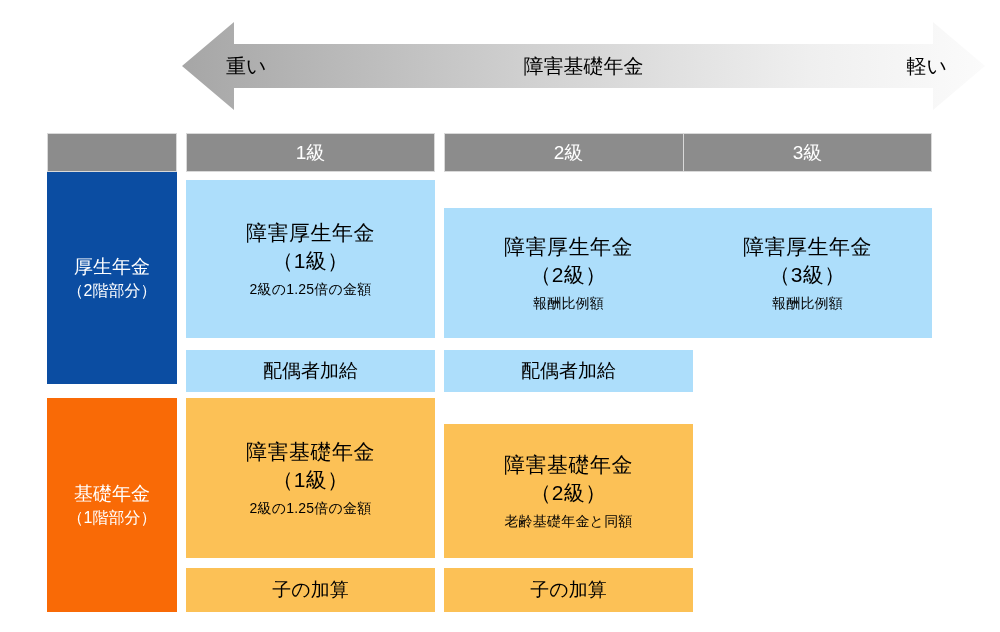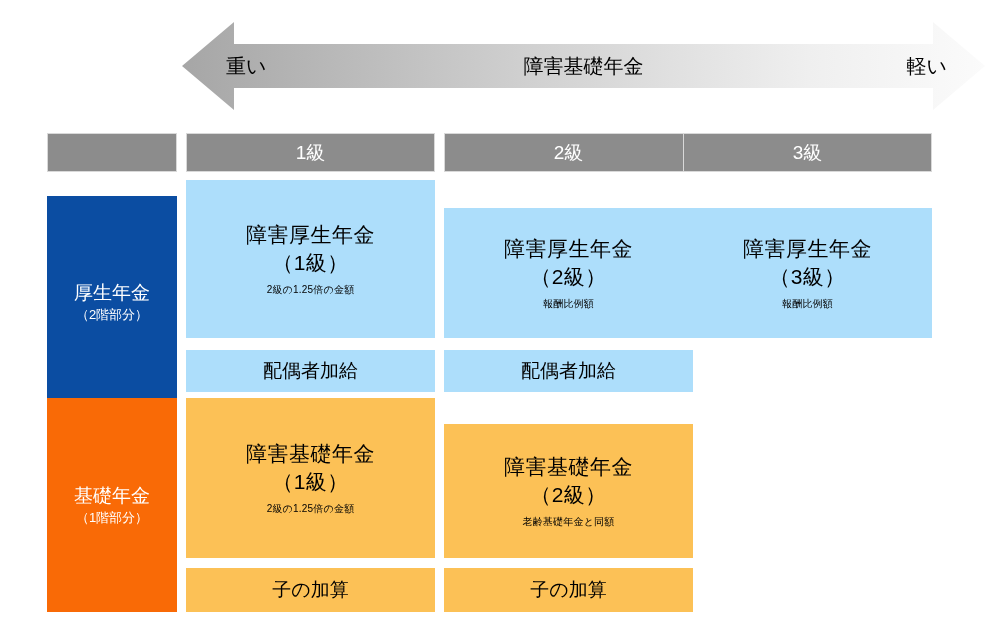--- a/index.html
+++ b/index.html
@@ -71,36 +71,36 @@
     top: 133px;
     height: 39px;
   }
 
   
   .cat {
     color: #ffffff;
     line-height: 1.25;
   }
   .cat .cat-main { font-size: 19px; }
-  .cat .cat-sub  { font-size: 13px; margin-top: 2px; }
+  .cat .cat-sub  { font-size: 16px; margin-top: 2px; }
   .cat.blue   { background: #0b4da2; }
   .cat.orange { background: #f96a06; }
 
   
   .box-blue        { background: #addefb; color: #000000; }
   .box-blue-light  { background: #addefb; color: #000000; }
   .box-orange      { background: #fcc156; color: #000000; }
 
   .title-line {
     font-size: 21px;
     line-height: 1.32;
     letter-spacing: 0.5px;
   }
   .sub-line {
-    font-size: 10px;
+    font-size: 14px;
     margin-top: 6px;
     letter-spacing: 0.2px;
   }
   .addon {
     font-size: 19px;
   }
 
   
   .col-0 { left: 47px;  width: 130px; }
   .col-1 { left: 186px; width: 249px; }
@@ -127,21 +127,21 @@
     <div class="arrow-label left">重い</div>
     <div class="arrow-label mid">障害基礎年金</div>
     <div class="arrow-label right">軽い</div>
   </div>
 
   <div class="cell hdr col-0"></div>
   <div class="cell hdr col-1">1級</div>
   <div class="cell hdr col-2">2級</div>
   <div class="cell hdr col-3">3級</div>
 
-  <div class="cell cat blue col-0" style="top:196px;height:212px;">
+  <div class="cell cat blue col-0" style="top:172px;height:212px;">
     <span class="cat-main">厚生年金</span>
     <span class="cat-sub">（2階部分）</span>
   </div>
 
   <div class="cell box-blue col-1" style="top:180px;height:158px;">
     <span class="title-line">障害厚生年金</span>
     <span class="title-line">（1級）</span>
     <span class="sub-line">2級の1.25倍の金額</span>
   </div>
 

